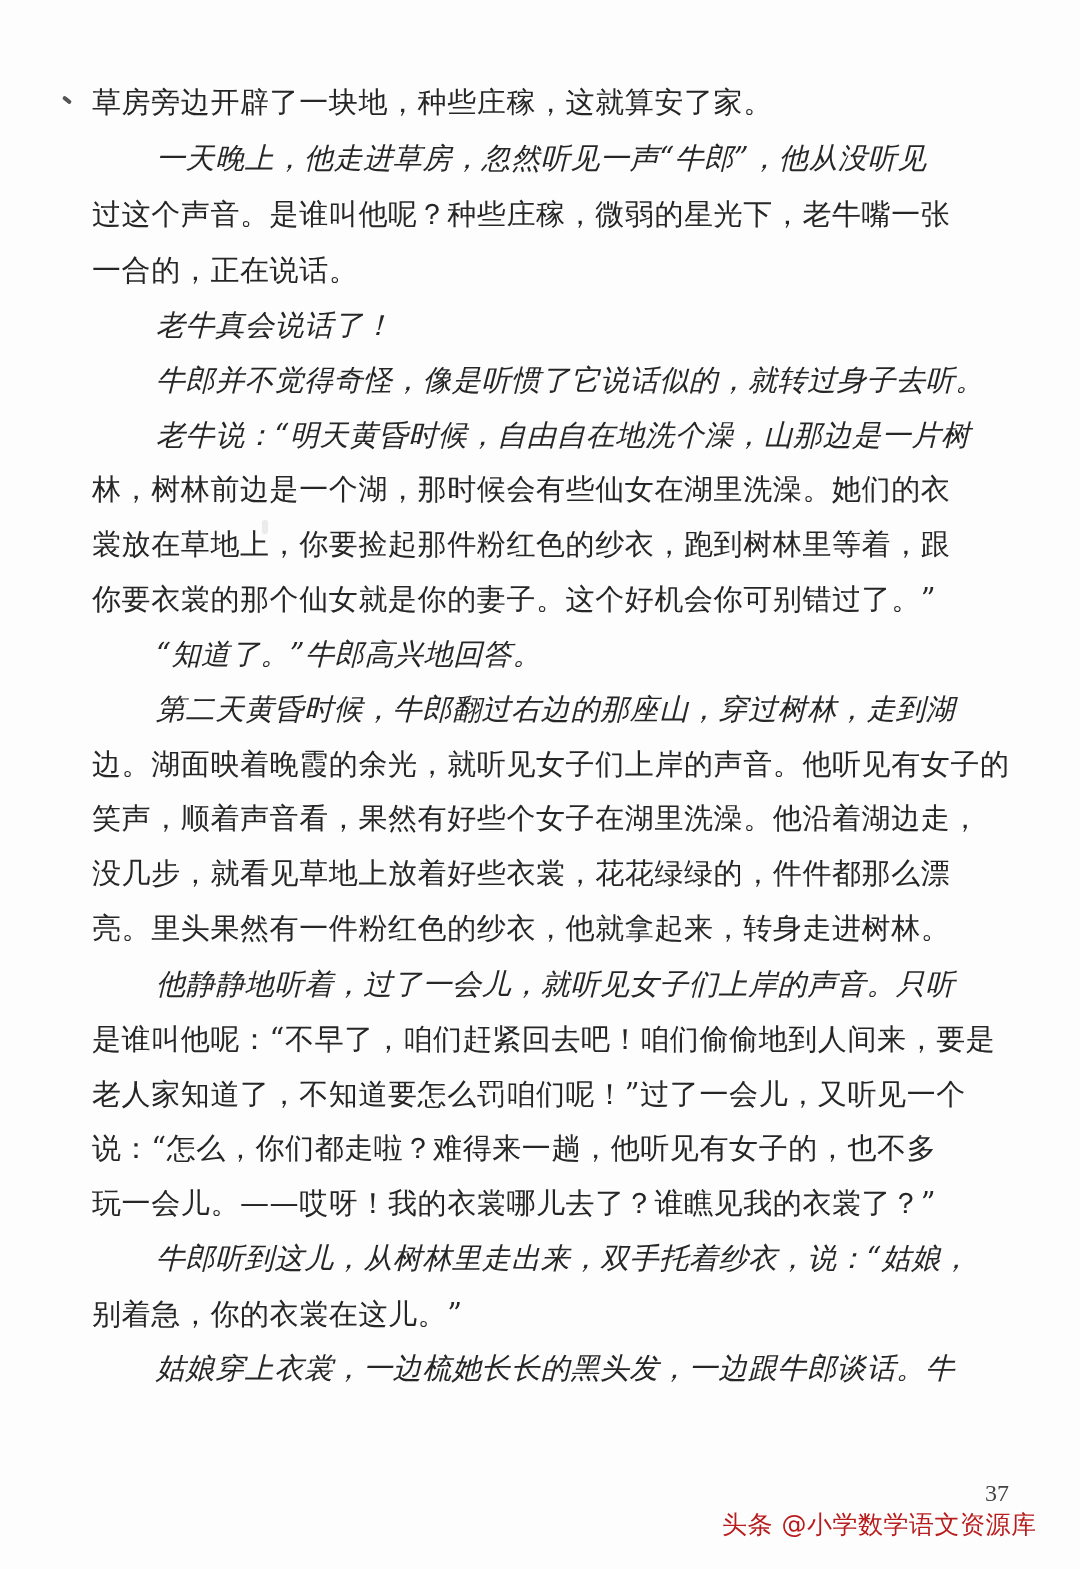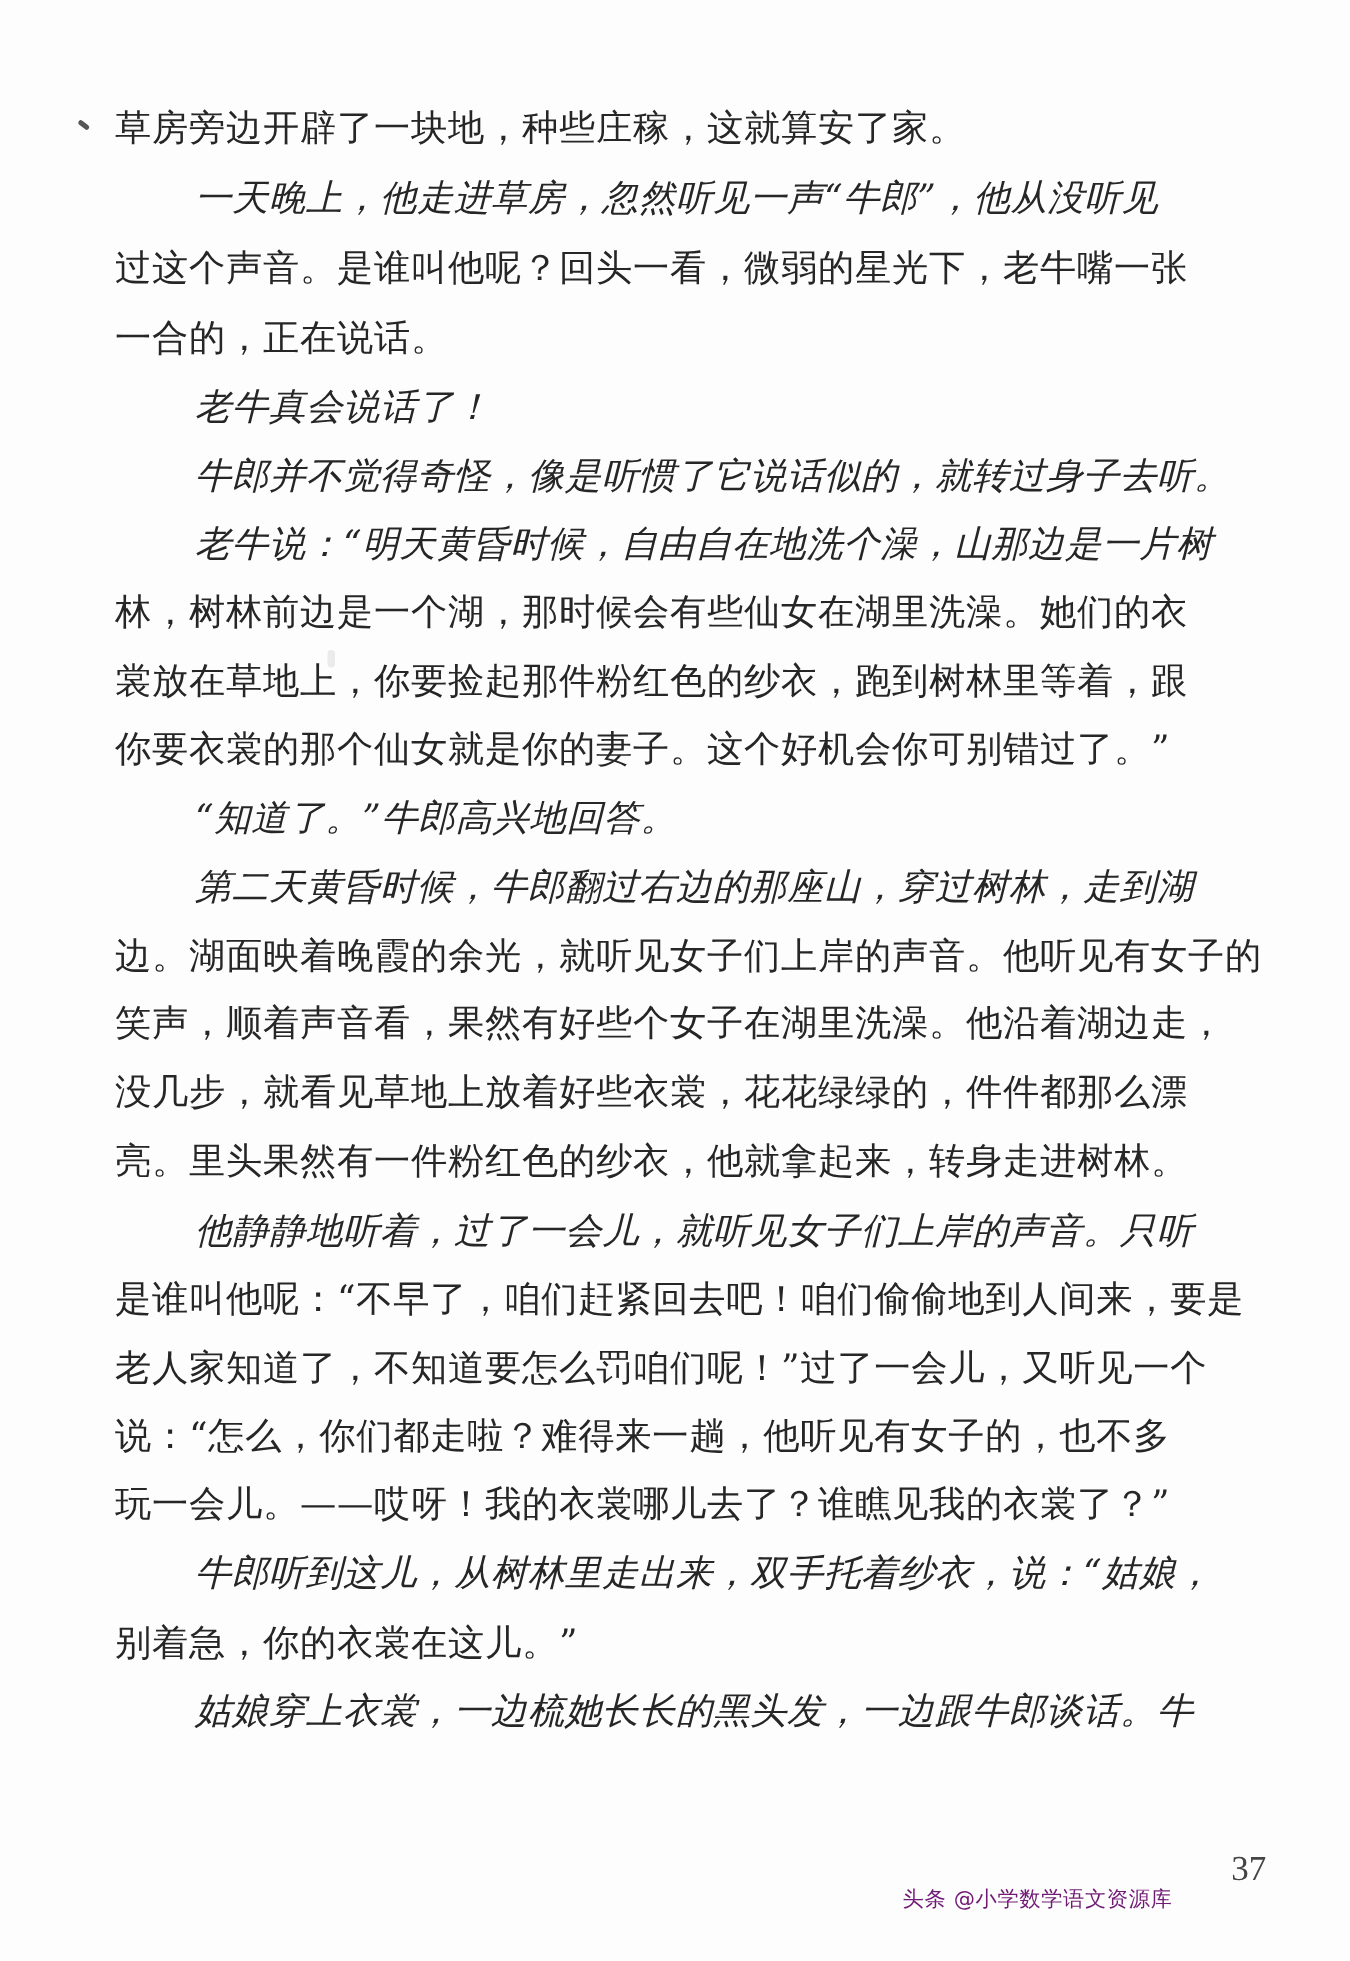--- a/index.html
+++ b/index.html
@@ -45,51 +45,51 @@
       width: 10px;
       height: 4px;
       background: #555;
       transform: rotate(38deg);
       border-radius: 2px;
     }
     .page-number {
       position: absolute;
       left: 985px;
       top: 1480px;
-      font-size: 28px;
+      font-size: 24px;
       font-family: "Liberation Serif", serif;
       color: #444;
     }
     .watermark {
       position: absolute;
       left: 722px;
       top: 1508px;
-      font-size: 17px;
+      font-size: 25px;
       font-family: "DejaVu Sans", sans-serif;
-      color: #701a75;
+      color: #b91c1c;
       letter-spacing: 0.5px;
       text-shadow: 1px 1px 0 #ffffff, -1px -1px 0 #ffffff, 0 0 2px #ffffff;
     }
     .smudge {
       position: absolute;
       background: rgba(200,200,200,0.35);
       border-radius: 3px;
     }
   </style>
 </head>
 <body>
 
 <div class="page">
   <div class="edge-mark"></div>
   <div class="smudge" style="left:262px; top:520px; width:6px; height:14px;"></div>
 
   <div class="text-block">
     <div class="line" style="top:0px">草房旁边开辟了一块地，种些庄稼，这就算安了家。</div>
     <div class="line indent" style="top:56px">一天晚上，他走进草房，忽然听见一声“牛郎”，他从没听见</div>
-    <div class="line" style="top:112px">过这个声音。是谁叫他呢？回头一看，微弱的星光下，老牛嘴一张</div>
+    <div class="line" style="top:112px">过这个声音。是谁叫他呢？种些庄稼，微弱的星光下，老牛嘴一张</div>
     <div class="line" style="top:168px">一合的，正在说话。</div>
     <div class="line indent" style="top:223px">老牛真会说话了！</div>
     <div class="line indent" style="top:278px">牛郎并不觉得奇怪，像是听惯了它说话似的，就转过身子去听。</div>
     <div class="line indent" style="top:333px">老牛说：“明天黄昏时候，自由自在地洗个澡，山那边是一片树</div>
     <div class="line" style="top:387px">林，树林前边是一个湖，那时候会有些仙女在湖里洗澡。她们的衣</div>
     <div class="line" style="top:442px">裳放在草地上，你要捡起那件粉红色的纱衣，跑到树林里等着，跟</div>
     <div class="line" style="top:497px">你要衣裳的那个仙女就是你的妻子。这个好机会你可别错过了。”</div>
     <div class="line indent" style="top:552px">“知道了。”牛郎高兴地回答。</div>
     <div class="line indent" style="top:607px">第二天黄昏时候，牛郎翻过右边的那座山，穿过树林，走到湖</div>
     <div class="line" style="top:662px">边。湖面映着晚霞的余光，就听见女子们上岸的声音。他听见有女子的</div>

